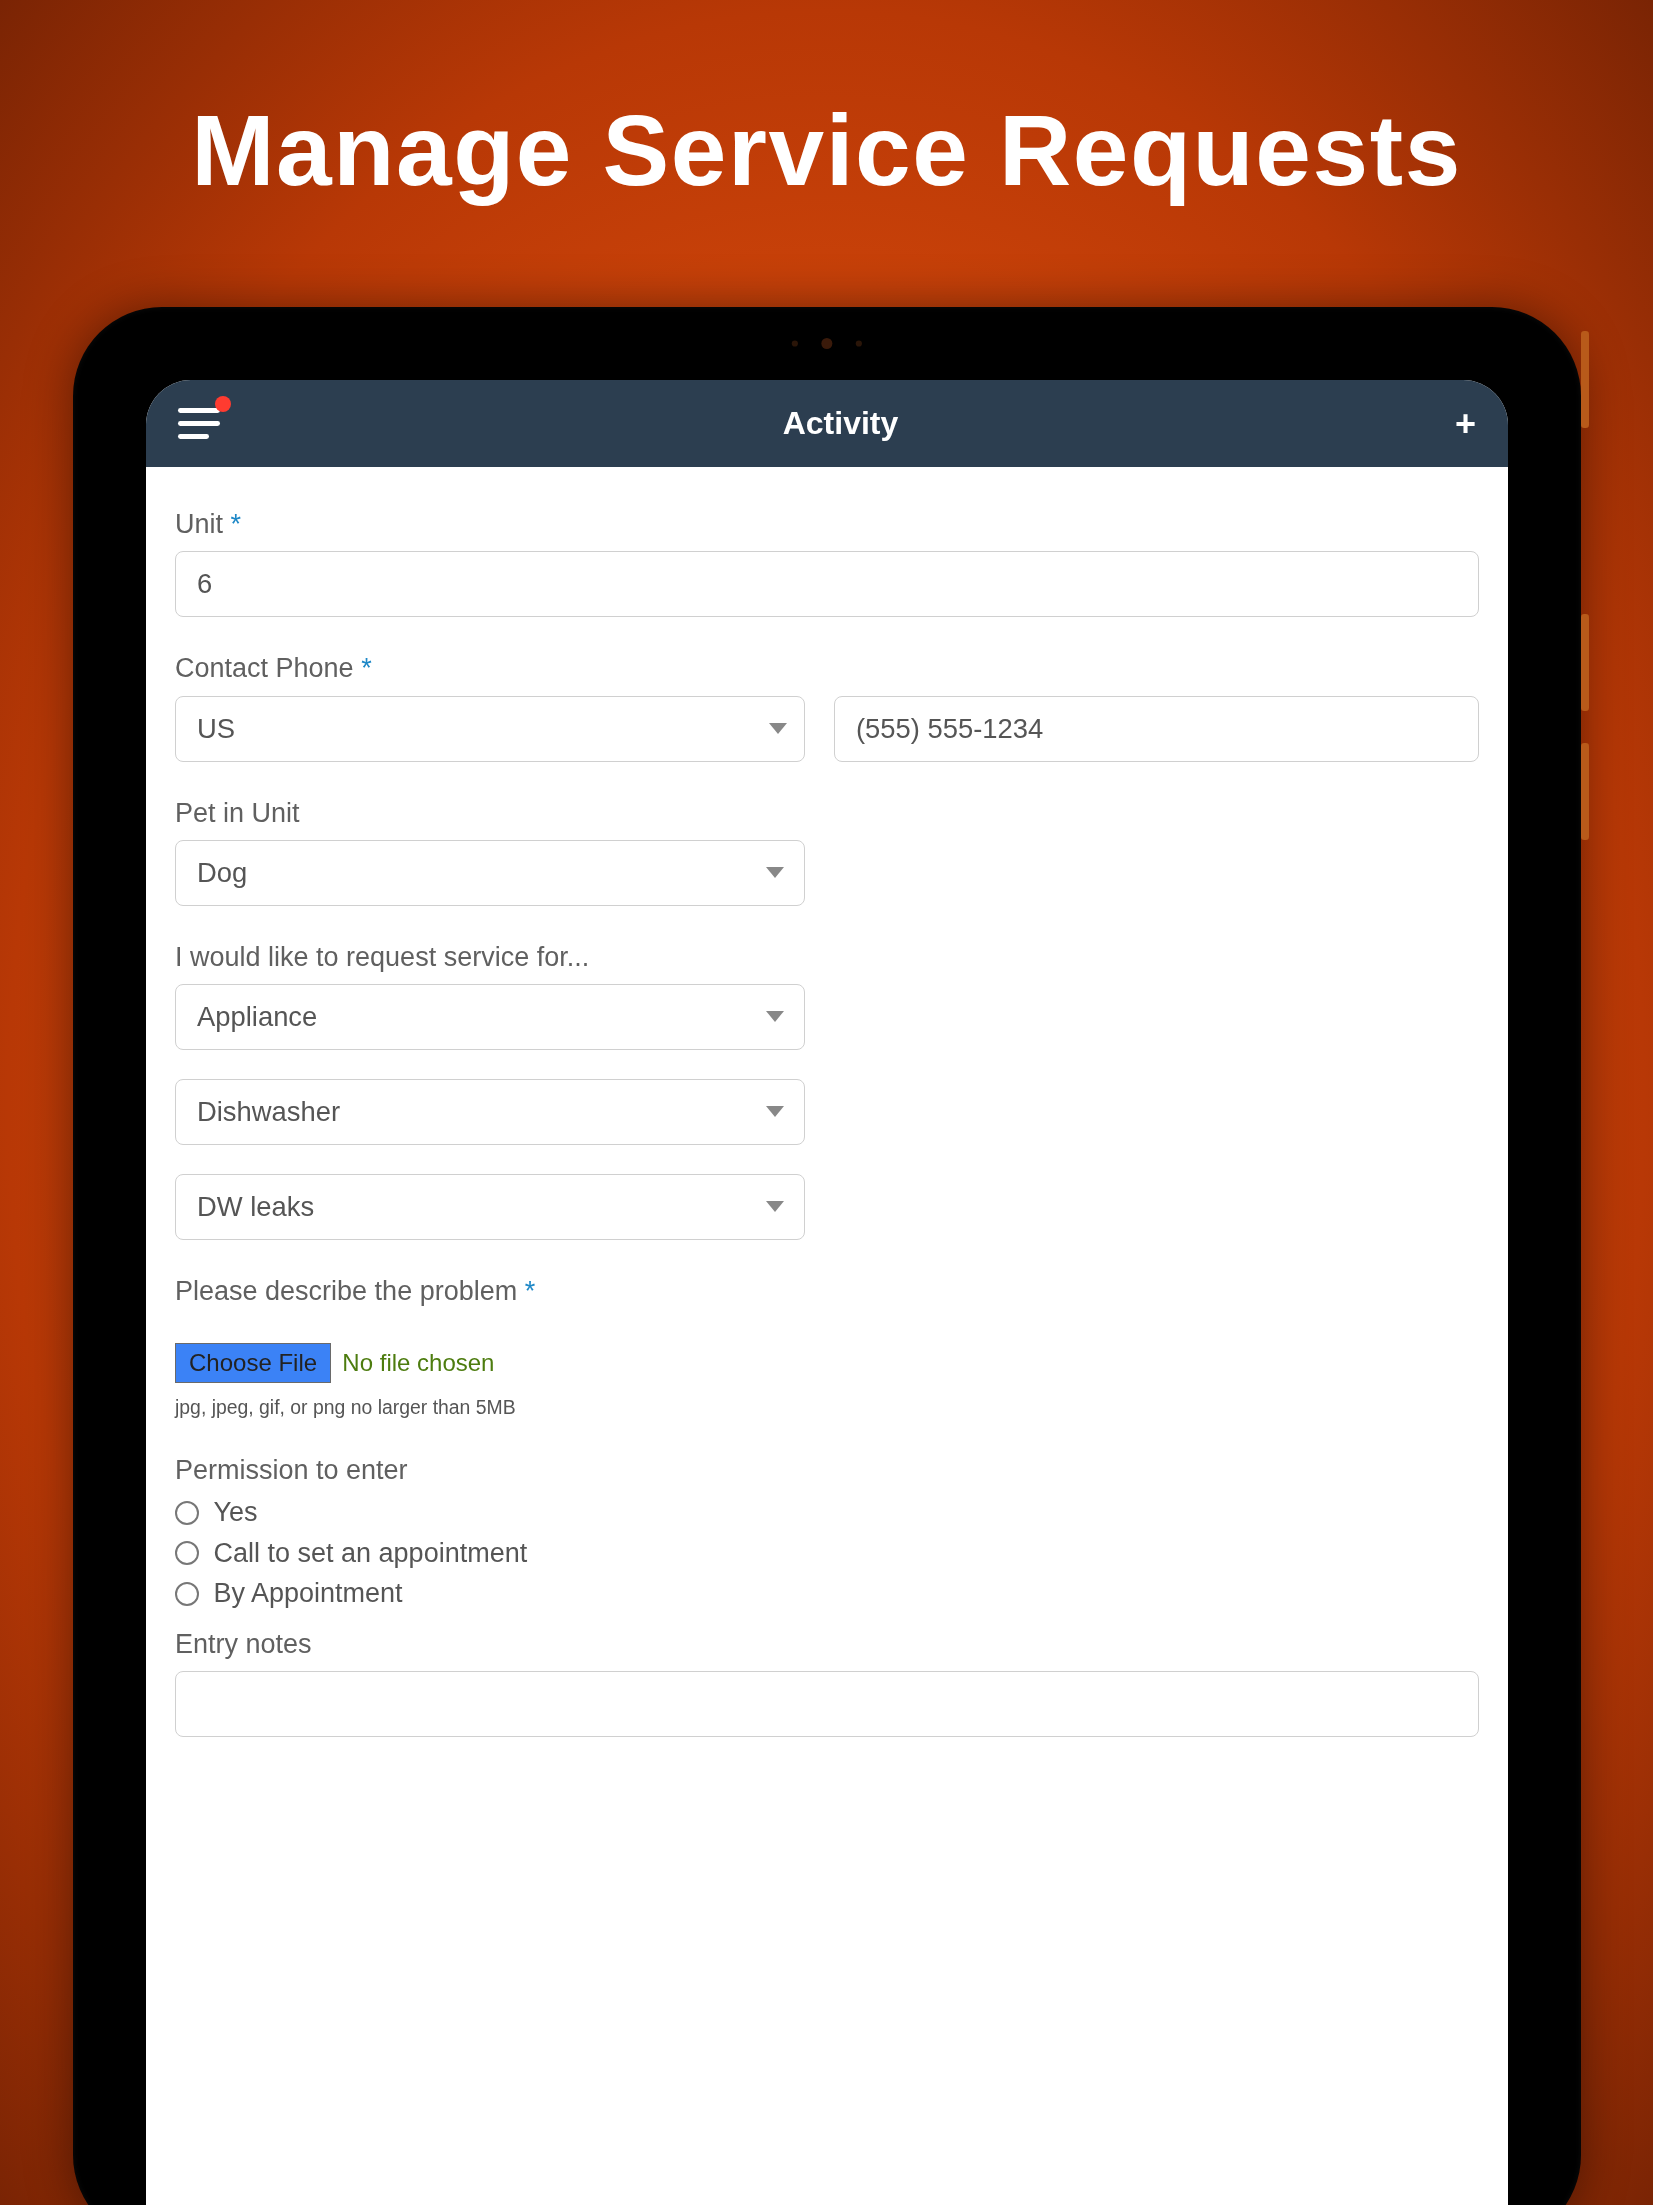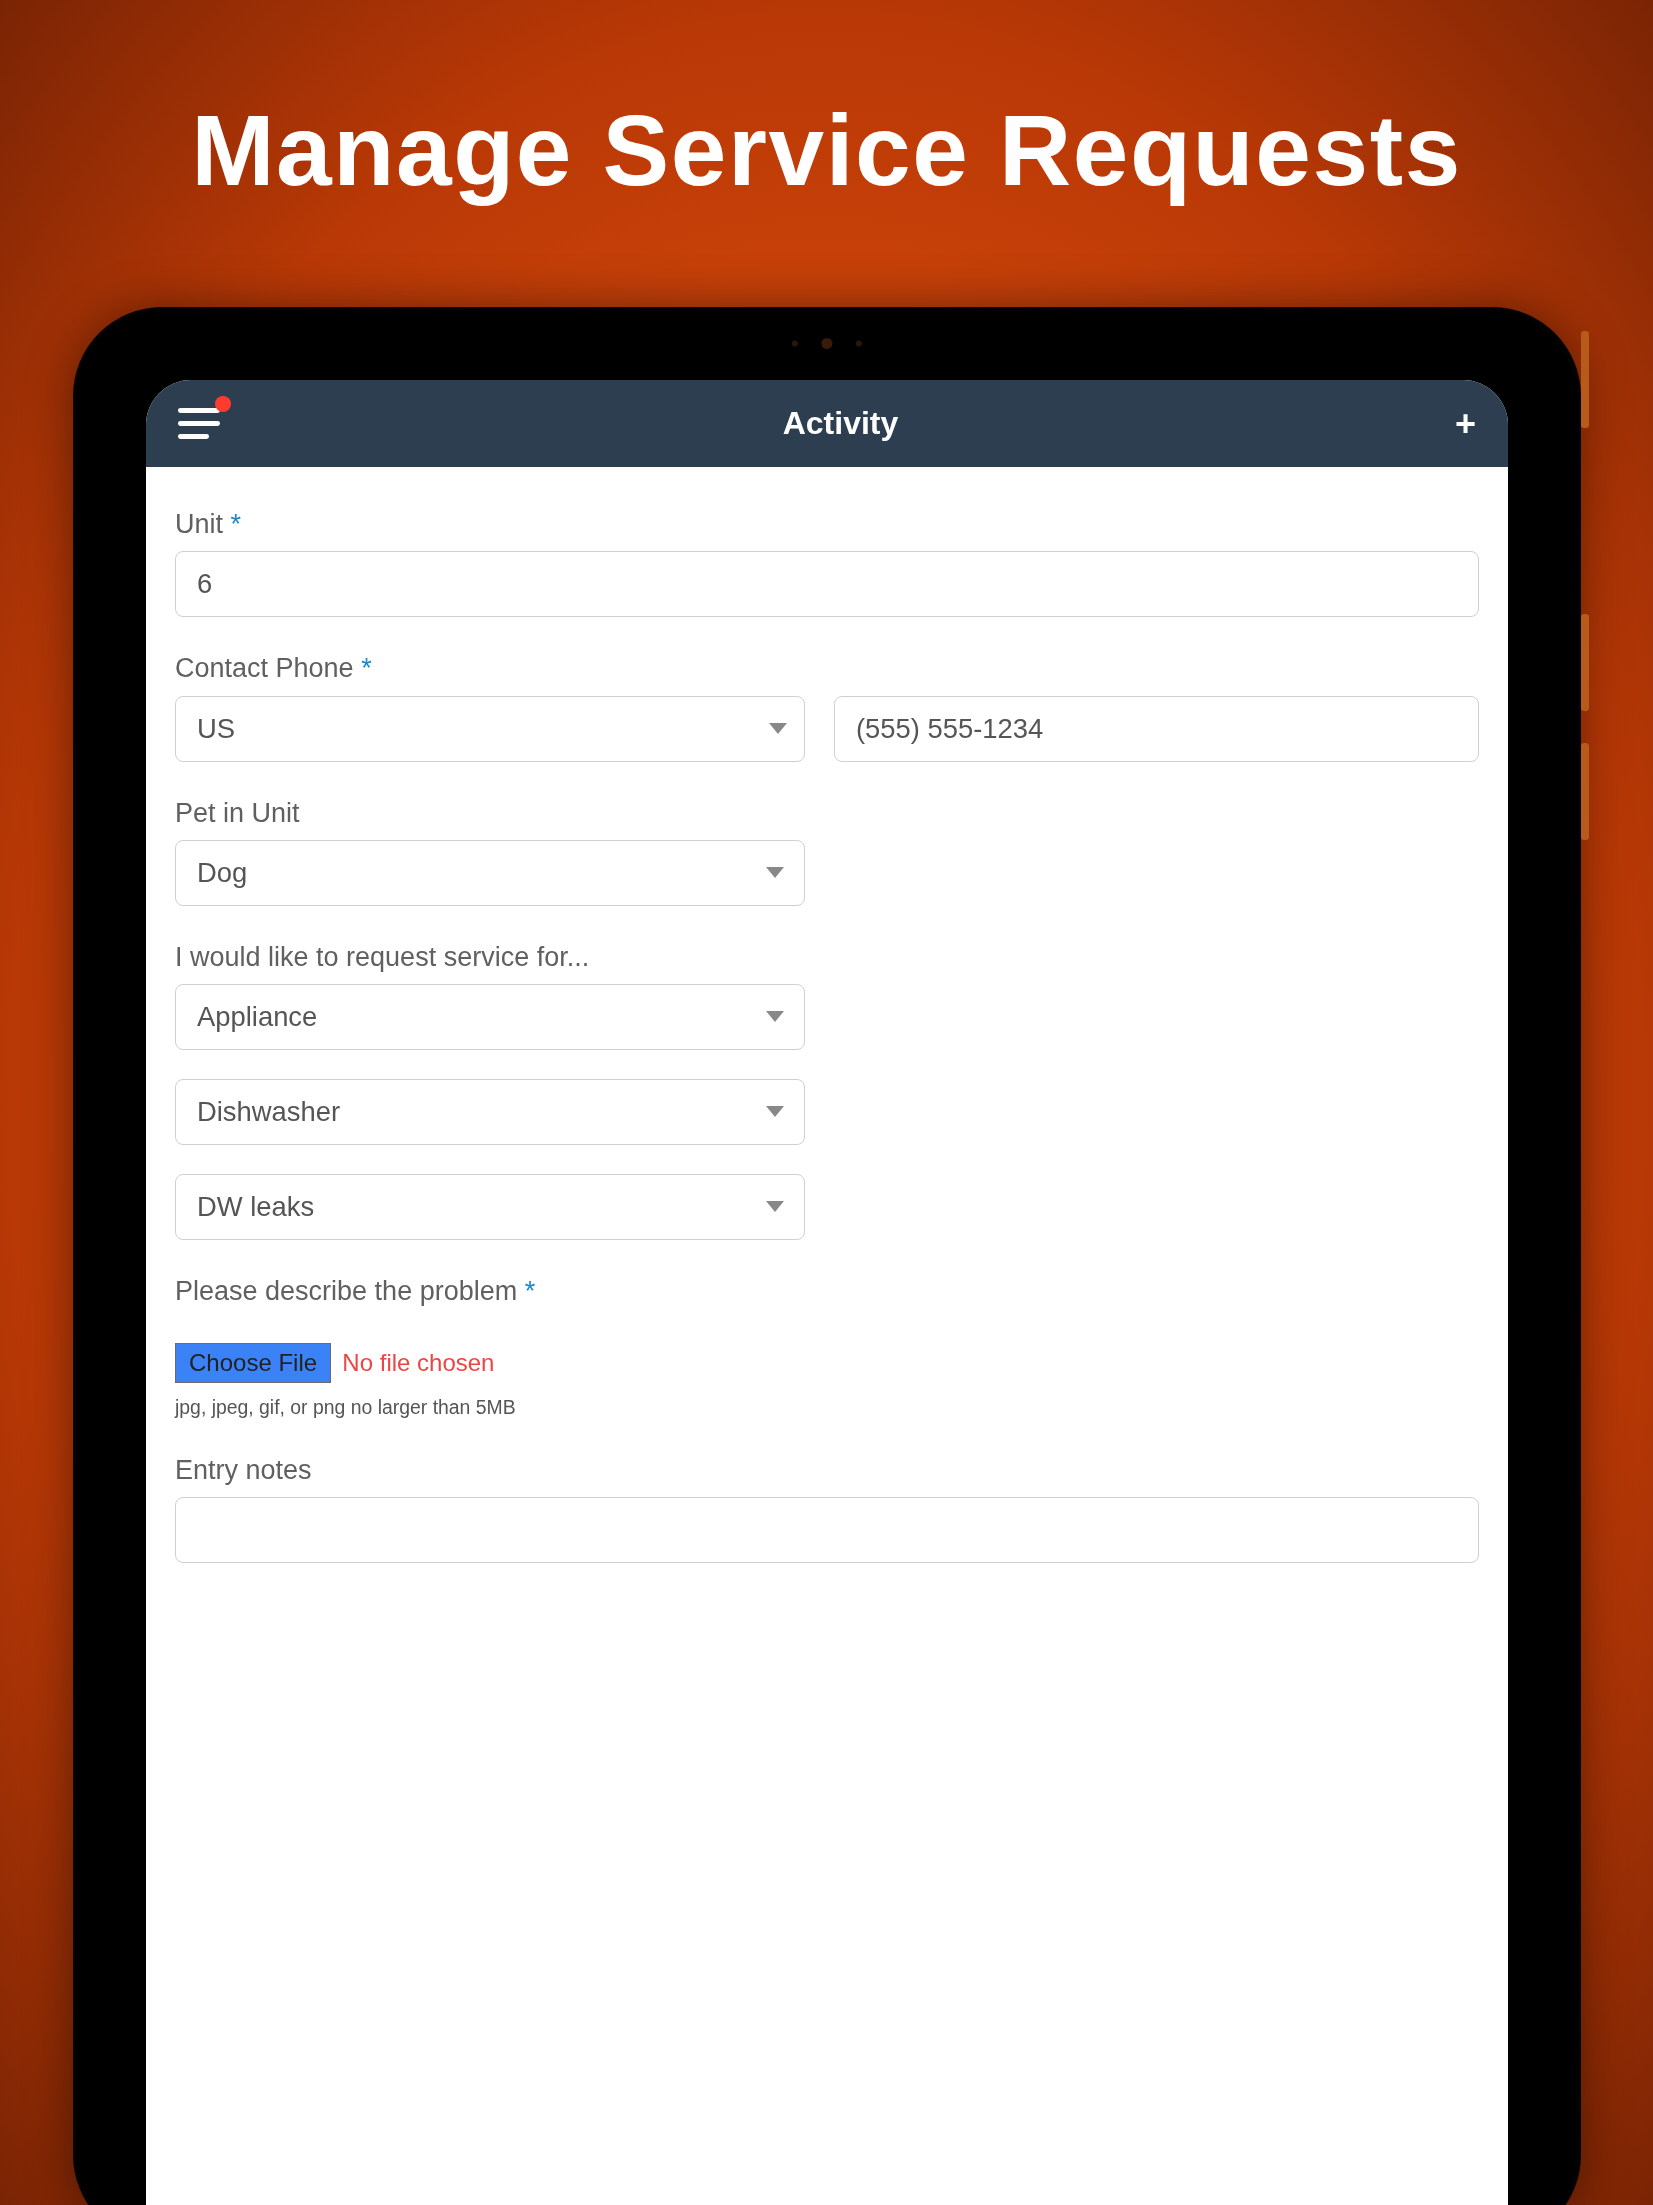--- a/index.html
+++ b/index.html
@@ -131,21 +131,21 @@
   .file-row { display:flex; align-items:center; gap:11.3px; margin-top:3.2px; }
   .file-btn {
     border:1.6px solid #6a6a6a;
     background:#3b82f6;
     padding:4.8px 13px;
     font-size:24px;
     color:#222;
     cursor:pointer;
     font-family:inherit;
   }
-  .file-status { font-size:24px; color:#ef4444; }
+  .file-status { font-size:24px; color:#4d7c0f; }
   .file-hint { font-size:19.4px; color:#555; margin-top:13px; }
 
   .radio-group { margin-top:8px; }
   .radio-row { display:flex; align-items:center; gap:14.5px; margin:9.7px 0; cursor:pointer;}
   .radio-circle {
     width:24px; height:24px; border:2.4px solid #777; border-radius:50%;
     flex-shrink:0;
   }
   .radio-label { font-size:27px; color:#555; }
 </style>
@@ -221,20 +221,37 @@
       </div>
 
       <div class="field">
         <div class="file-row">
           <button class="file-btn">Choose File</button>
           <span class="file-status">No file chosen</span>
         </div>
         <div class="file-hint">jpg, jpeg, gif, or png no larger than 5MB</div>
       </div>
 
+      <div class="field tight">
+        <label class="label">Permission to enter</label>
+        <div class="radio-group">
+          <div class="radio-row">
+            <span class="radio-circle"></span>
+            <span class="radio-label">Yes</span>
+          </div>
+          <div class="radio-row">
+            <span class="radio-circle"></span>
+            <span class="radio-label">Call to set an appointment</span>
+          </div>
+          <div class="radio-row">
+            <span class="radio-circle"></span>
+            <span class="radio-label">By Appointment</span>
+          </div>
+        </div>
+      </div>
 
       <div class="field">
         <label class="label">Entry notes</label>
         <input class="input" value="" style="">
       </div>
 
     </div>
   </div>
 </div>
 

